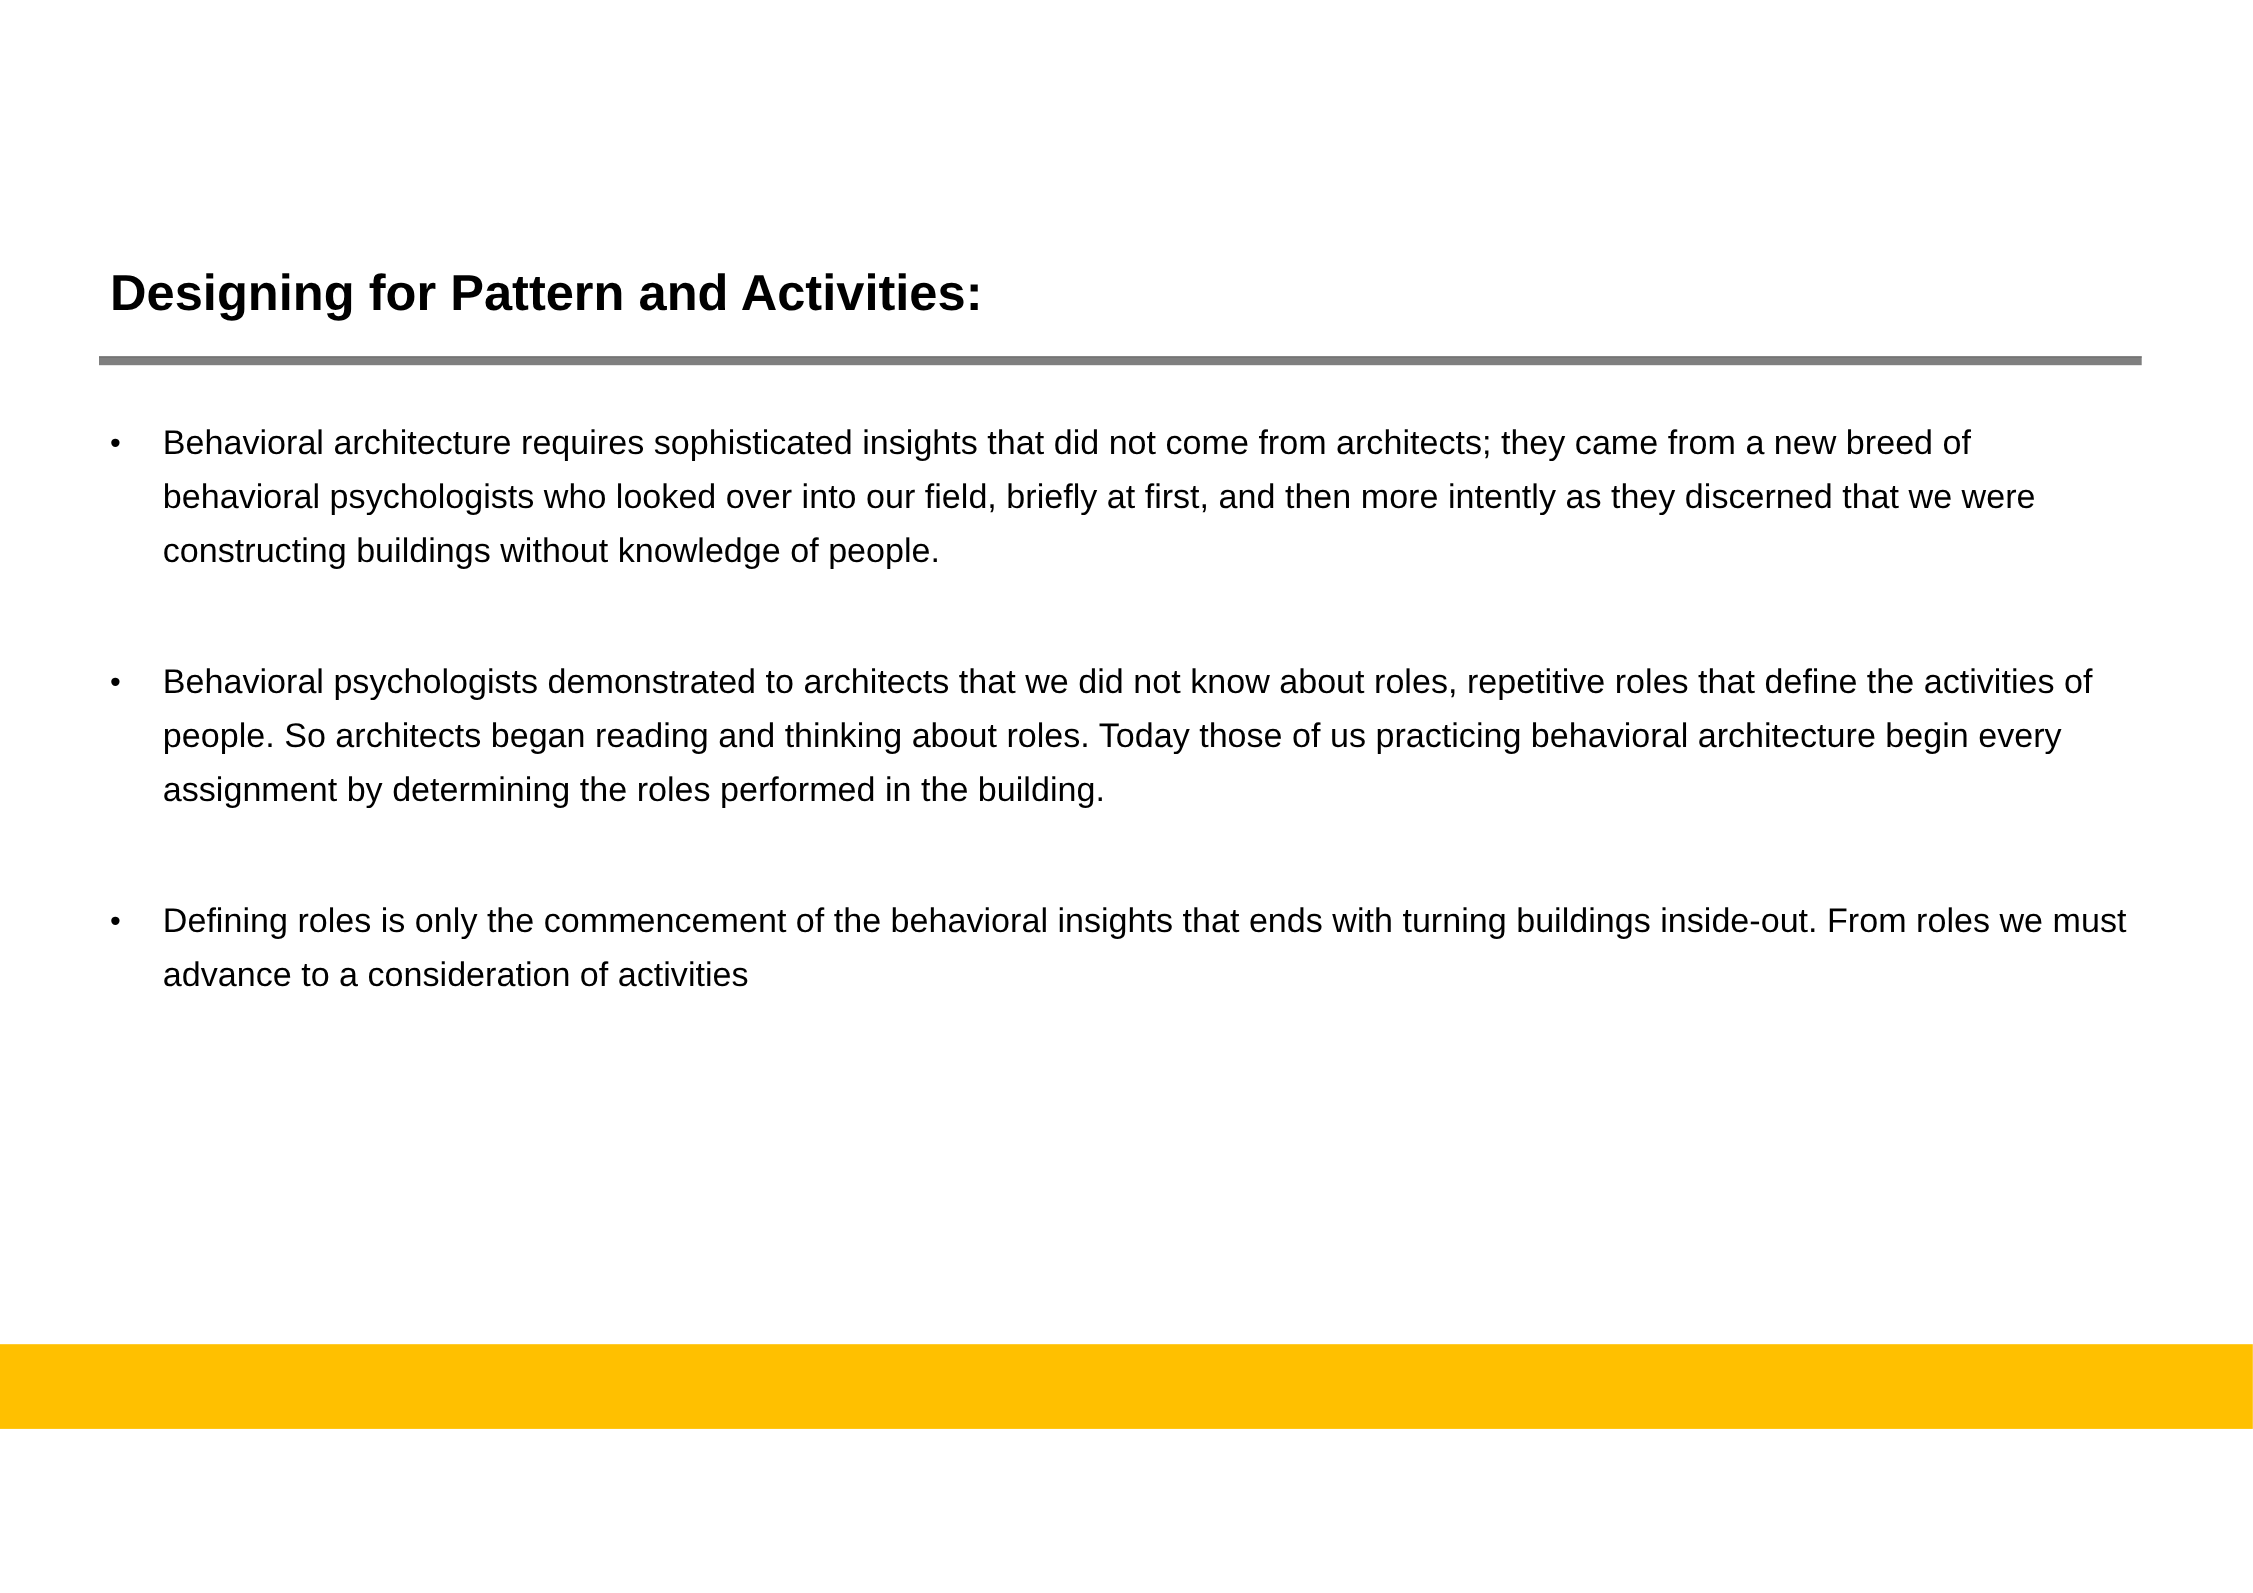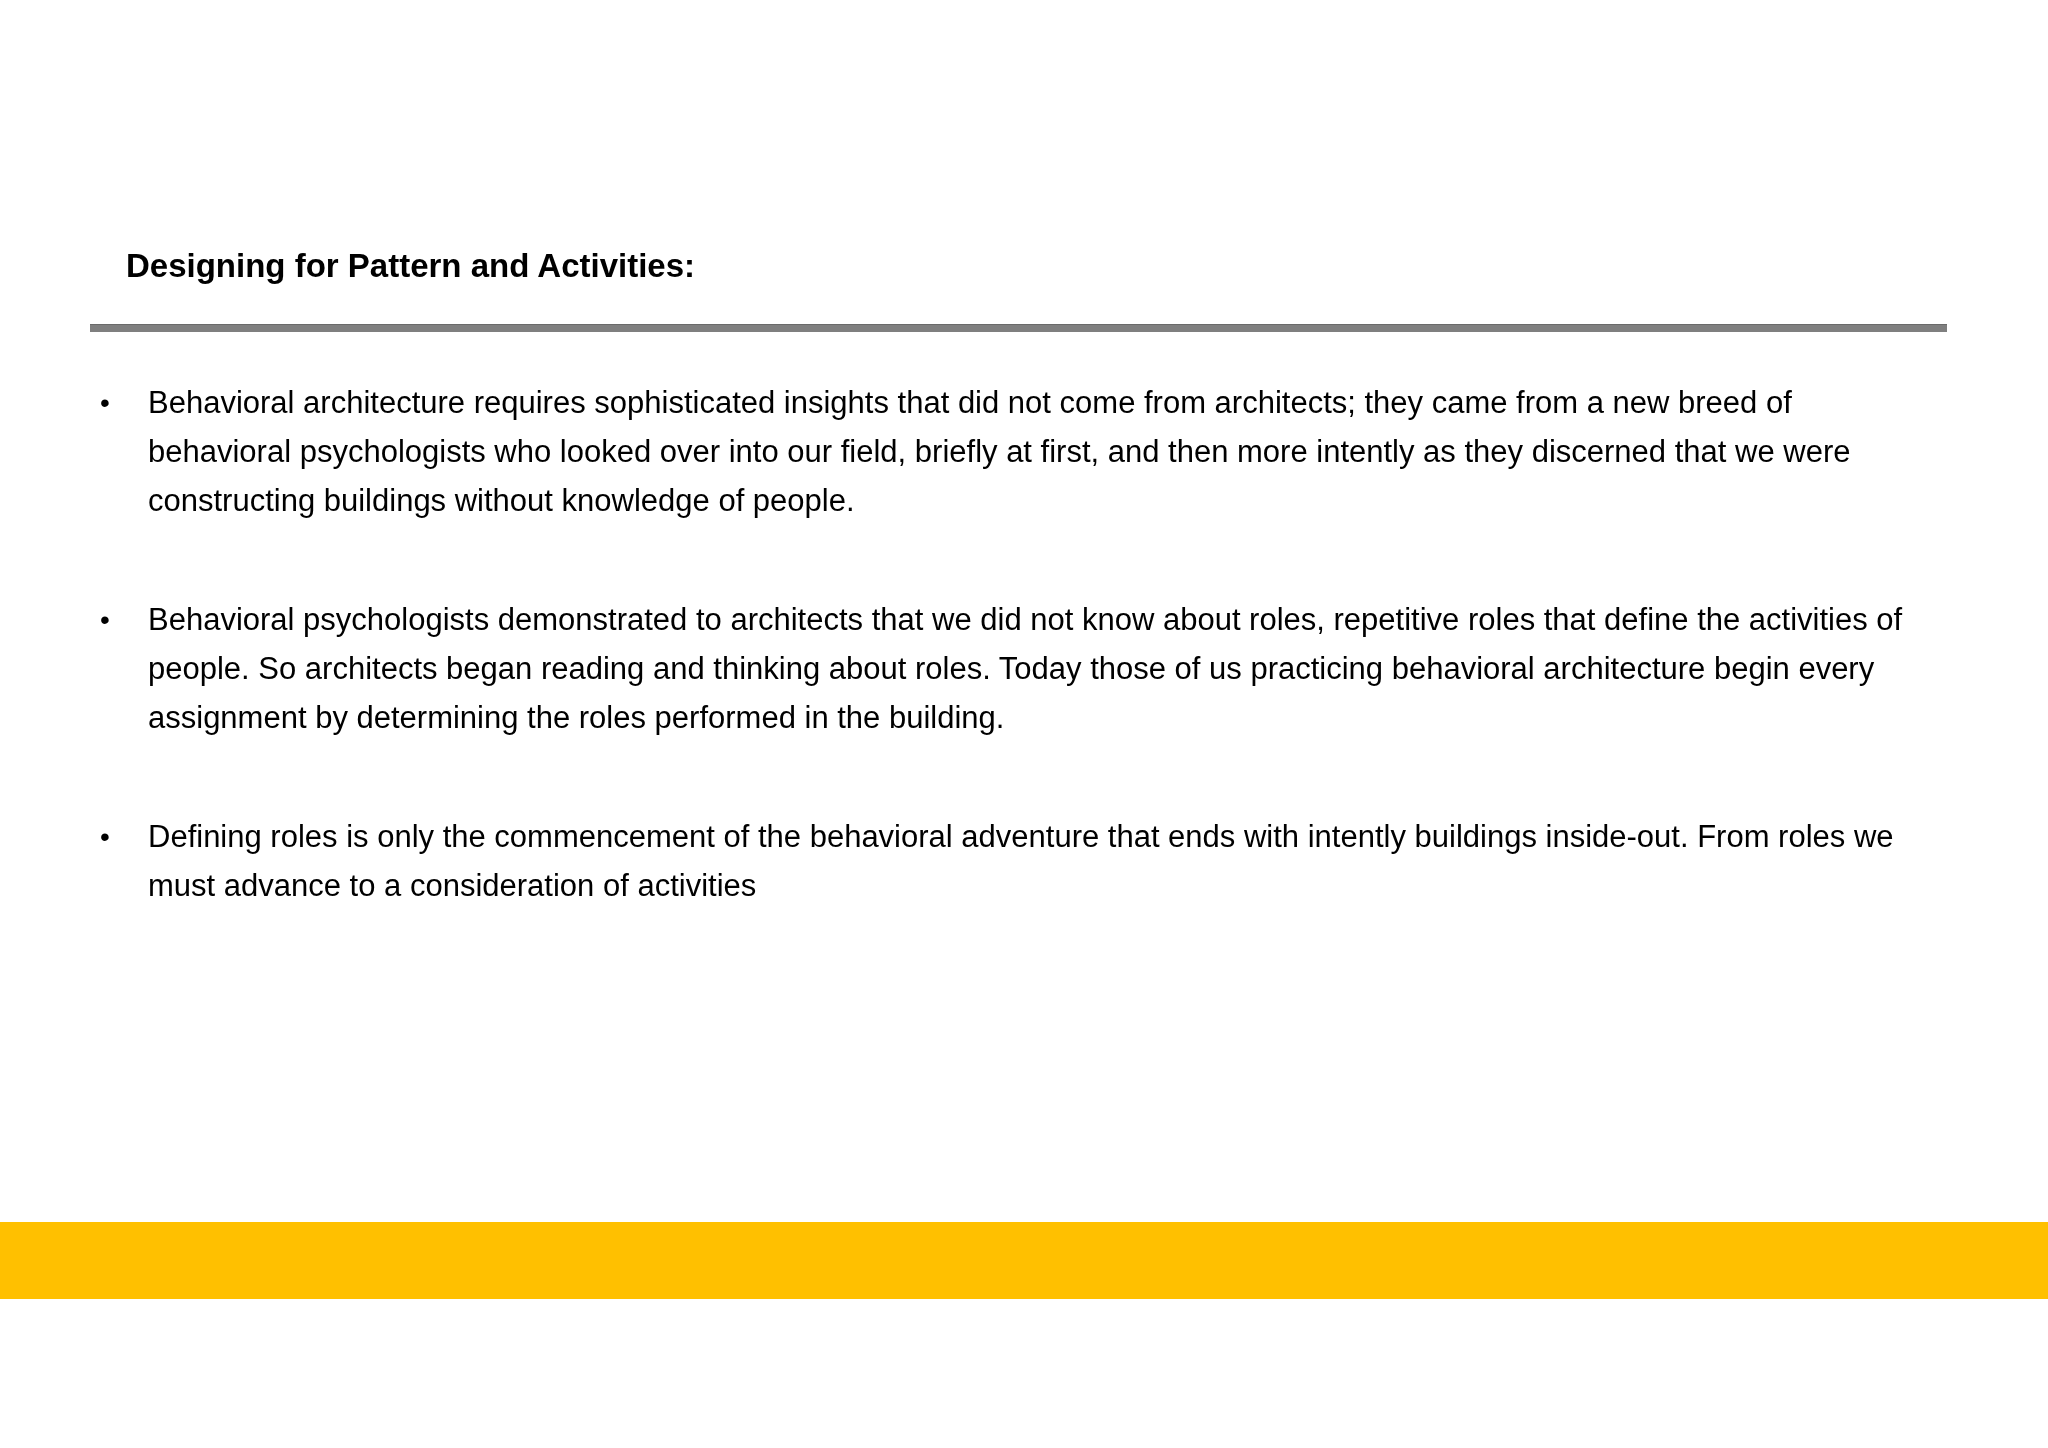--- a/index.html
+++ b/index.html
@@ -10,22 +10,22 @@
   }
   html,body{margin:0;padding:0;}
   body{
     width:2048px;height:1448px;
     background:var(--background);
     font-family:"Liberation Sans",sans-serif;
     position:relative;overflow:hidden;
   }
   .slide{position:absolute;inset:0;}
   .slide-title{
-    position:absolute;left:126px;top:236px;margin:0;
-    font-size:33px;line-height:60px;font-weight:700;
+    position:absolute;left:100px;top:236px;margin:0;
+    font-size:46px;line-height:60px;font-weight:700;
     color:var(--text);white-space:nowrap;
   }
   .title-divider{
     position:absolute;left:90px;top:324px;
     width:1857px;height:8px;
     background:var(--divider);
     border-top:1px solid #6a6a6a;
     box-sizing:border-box;
   }
   .bullet-list{
@@ -60,19 +60,19 @@
     <li class="bullet-item">
       <span class="bullet-dot">•</span>
       <span class="bullet-text">Behavioral architecture requires sophisticated insights that did not come from architects; they came from a new breed of behavioral psychologists who looked over into our field, briefly at first, and then more intently as they discerned that we were constructing buildings without knowledge of people.</span>
     </li>
     <li class="bullet-item">
       <span class="bullet-dot">•</span>
       <span class="bullet-text">Behavioral psychologists demonstrated to architects that we did not know about roles, repetitive roles that define the activities of people. So architects began reading and thinking about roles. Today those of us practicing behavioral architecture begin every assignment by determining the roles performed in the building.</span>
     </li>
     <li class="bullet-item">
       <span class="bullet-dot">•</span>
-      <span class="bullet-text">Defining roles is only the commencement of the behavioral adventure that ends with intently buildings inside-out. From roles we must advance to a consideration of activities</span>
+      <span class="bullet-text">Defining roles is only the commencement of the behavioral insights that ends with turning buildings inside-out. From roles we must advance to a consideration of activities</span>
     </li>
   </ul>
 
   <div class="accent-bar"></div>
 
 </div>
 
 </body></html>

